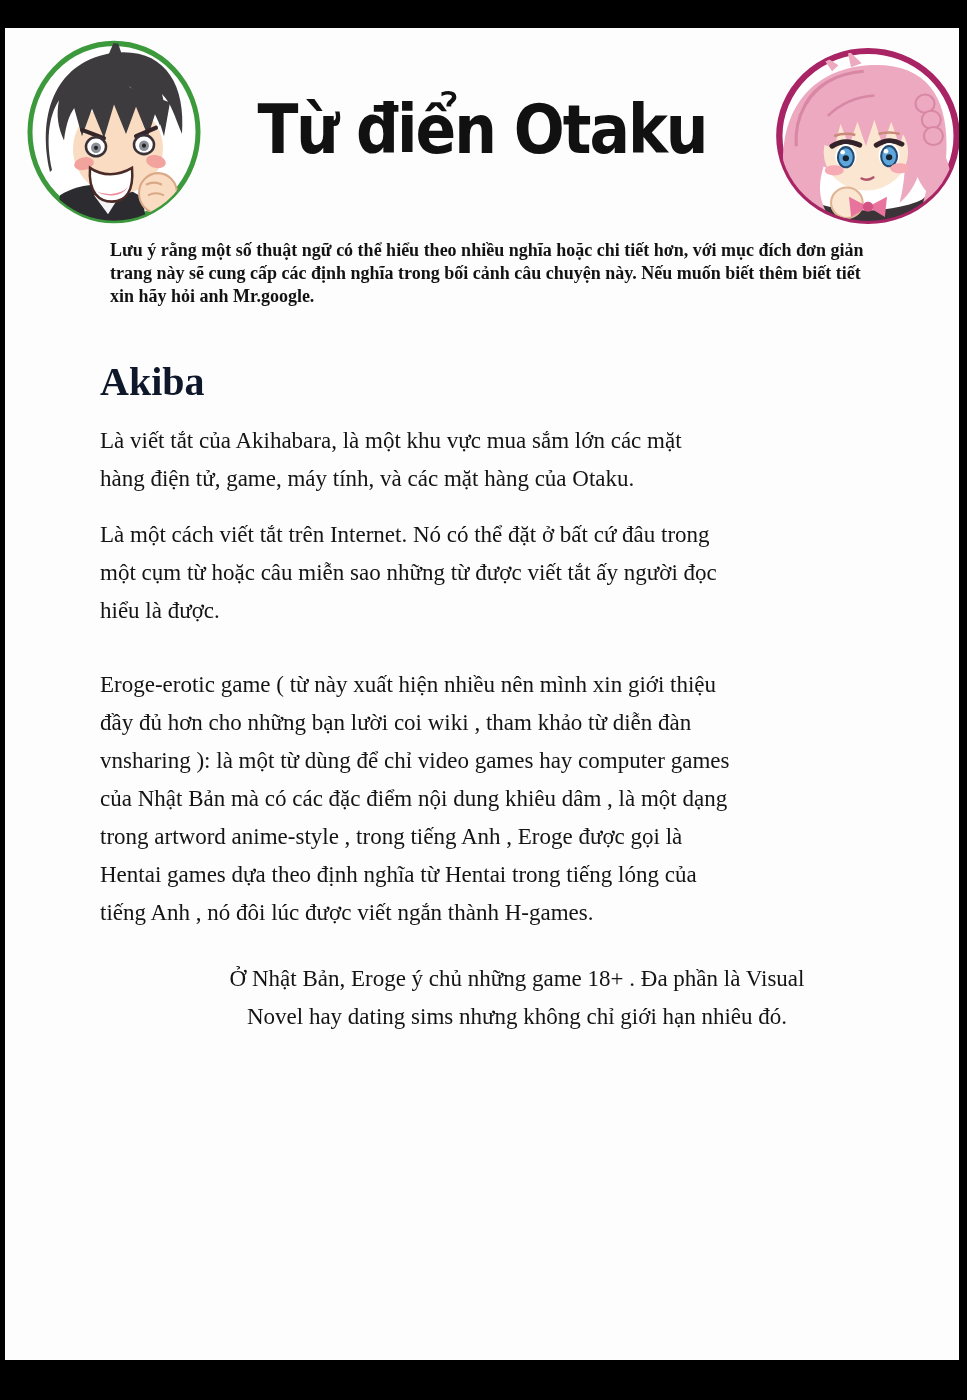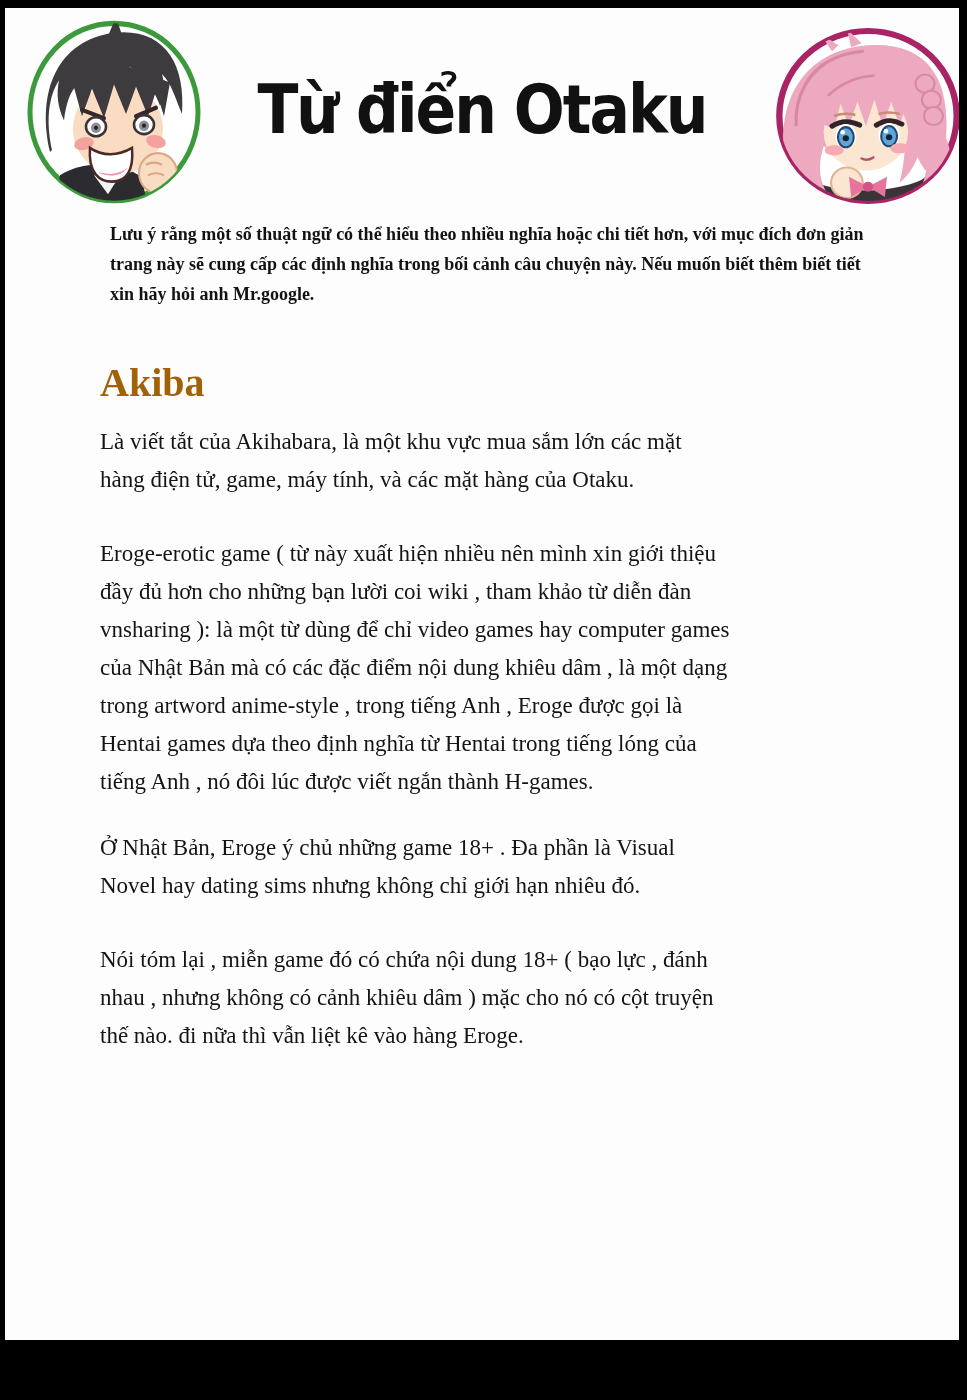--- a/index.html
+++ b/index.html
@@ -6,55 +6,56 @@
   .frame{
     position:relative;
     width:967px;height:1346px;
     box-sizing:border-box;
     background:#fdfdfd;
     border:solid #000;
     border-width:8px 8px 6px 5px;
     overflow:hidden;
     font-family:"Liberation Serif",serif;
     color:#161616;
+    margin-top:20px;
   }
   header{position:relative;height:202px;}
   .avatar{position:absolute;}
   .avatar svg{display:block;width:100%;height:100%;}
   .avatar-left{left:19px;top:9px;width:180px;height:190px;}
   .avatar-right{left:768px;top:17px;width:190px;height:182px;}
   .title{
     position:absolute;left:60px;right:60px;top:66px;
     margin:0;text-align:center;
     font-family:"DejaVu Sans",sans-serif;
     font-weight:700;font-size:60px;letter-spacing:-2px;
     color:#111;
     transform:scaleY(1.12);transform-origin:50% 40%;
     white-space:pre;
   }
   .note{
     margin:9px 40px 0 105px;
-    font-weight:700;font-size:18px;line-height:30px;
+    font-weight:700;font-size:18px;line-height:23px;
     white-space:pre;color:#121212;
   }
   main{margin:0 25px 0 95px;}
   .entry h2{
     margin:0;font-weight:700;font-size:40px;line-height:44px;
-    color:#a16207;font-family:"Liberation Serif",serif;
+    color:#0f172a;font-family:"Liberation Serif",serif;
   }
   .entry p{
     margin:0;font-size:23px;line-height:38px;white-space:pre;color:#141414;
   }
   #entry-akiba h2{margin-top:52px;}
   #entry-akiba p{margin-top:18px;}
   #entry-ry h2{margin-top:66px;}
   #entry-ry p{margin-top:18px;}
   #entry-eroge h2{margin-top:38px;}
   #entry-eroge .p1{margin-top:36px;}
-  #entry-eroge .p2{margin-top:28px;}
+  #entry-eroge .p2{margin-top:28px;text-align:center;}
   #entry-eroge .p3{margin-top:36px;}
 </style>
 </head>
 <body>
 
 <div class="frame">
 
   <header>
 
     <div class="avatar avatar-left">
@@ -177,32 +178,32 @@
 
   <main>
 
     <section class="entry" id="entry-akiba">
       <h2>Akiba</h2>
       <p>Là viết tắt của Akihabara, là một khu vực mua sắm lớn các mặt
 hàng điện tử, game, máy tính, và các mặt hàng của Otaku.</p>
     </section>
 
     <section class="entry" id="entry-ry">
+      <p>Là một cách viết tắt trên Internet. Nó có thể đặt ở bất cứ đâu trong
+một cụm từ hoặc câu miễn sao những từ được viết tắt ấy người đọc
+hiểu là được.</p>
     </section>
 
     <section class="entry" id="entry-eroge">
       <p class="p1">Eroge-erotic game ( từ này xuất hiện nhiều nên mình xin giới thiệu
 đầy đủ hơn cho những bạn lười coi wiki , tham khảo từ diễn đàn
 vnsharing ): là một từ dùng để chỉ video games hay computer games
 của Nhật Bản mà có các đặc điểm nội dung khiêu dâm , là một dạng
 trong artword anime-style , trong tiếng Anh , Eroge được gọi là
 Hentai games dựa theo định nghĩa từ Hentai trong tiếng lóng của
 tiếng Anh , nó đôi lúc được viết ngắn thành H-games.</p>
       <p class="p2">Ở Nhật Bản, Eroge ý chủ những game 18+ . Đa phần là Visual
 Novel hay dating sims nhưng không chỉ giới hạn nhiêu đó.</p>
-      <p class="p3">Nói tóm lại , miễn game đó có chứa nội dung 18+ ( bạo lực , đánh
-nhau , nhưng không có cảnh khiêu dâm ) mặc cho nó có cột truyện
-thế nào. đi nữa thì vẫn liệt kê vào hàng Eroge.</p>
     </section>
 
   </main>
 
 </div>
 
 </body></html>

